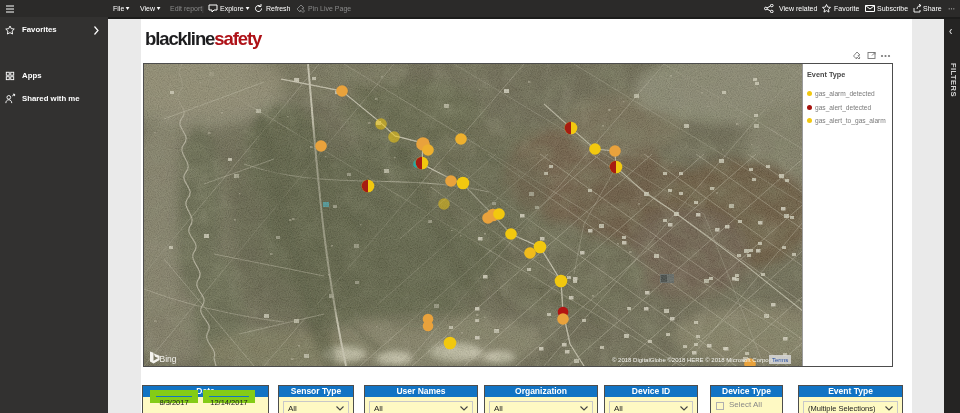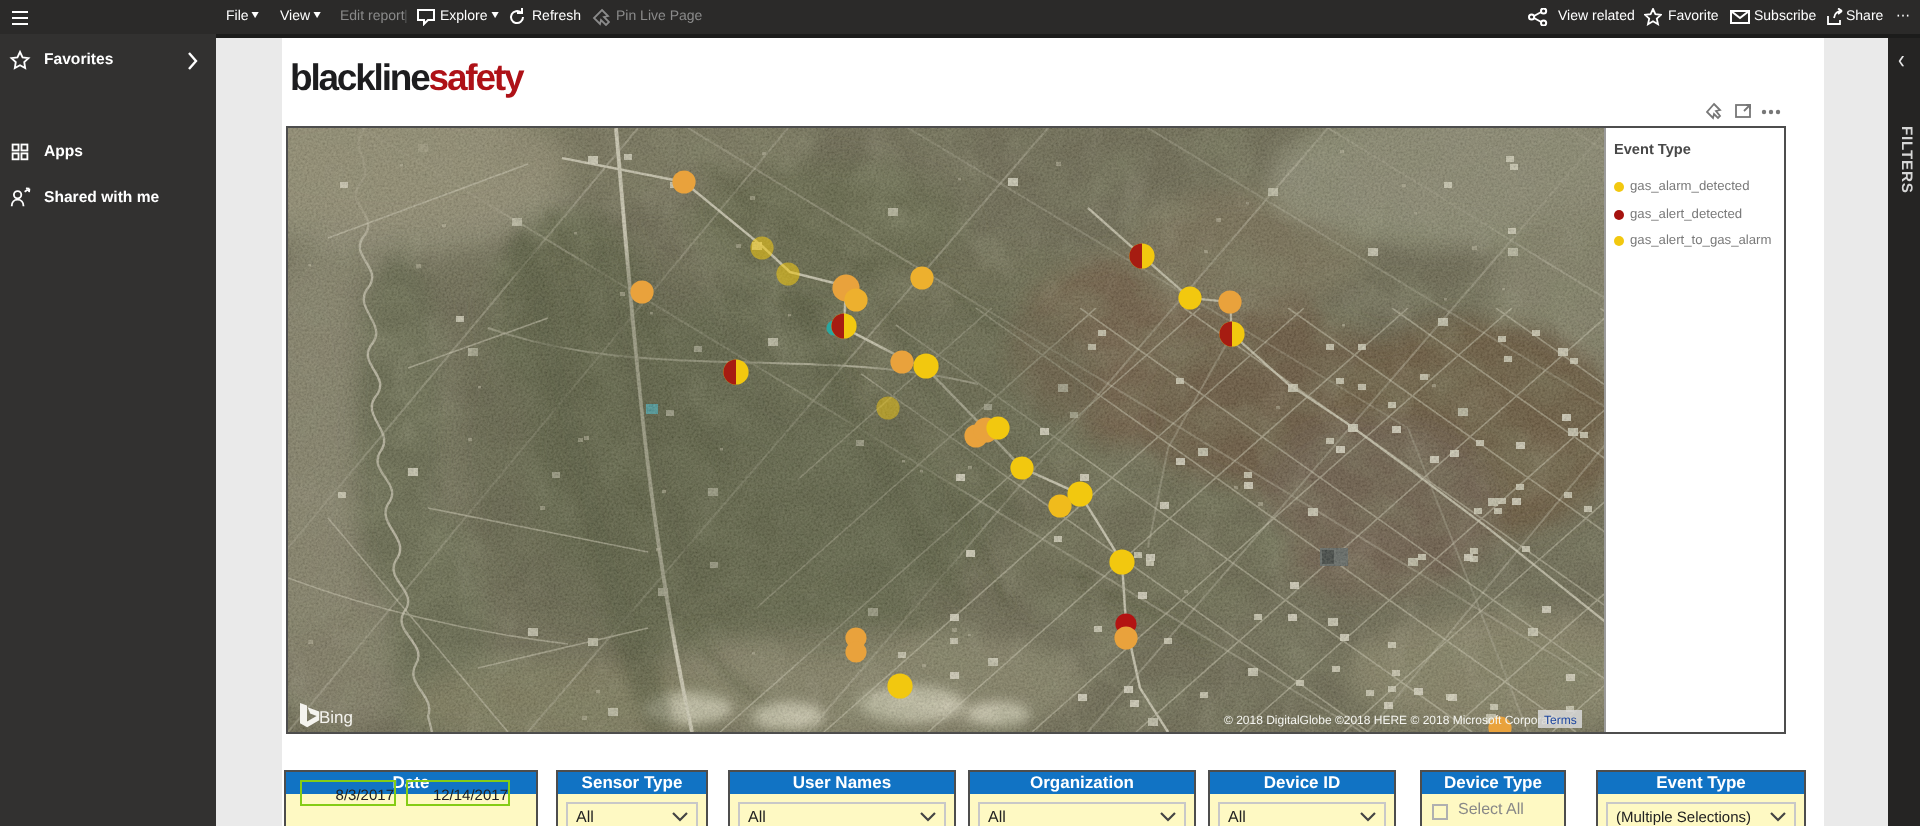--- a/index.html
+++ b/index.html
@@ -31,21 +31,21 @@
 .litem { position:absolute; left:4px; font-size:6.6px; color:#7a7a7a; white-space:nowrap; }
 .ldot { position:absolute; left:0px; top:1px; width:5px; height:5px; border-radius:50%; }
 .litem span { padding-left:8px; }
 
 #vicons { position:absolute; left:853px; top:51px; width:42px; height:10px; color:#777; z-index:7; }
 
 .slicer { position:absolute; top:385px; height:28px; background:#fef9c3; border:1px solid #4d4d4d; border-bottom:none; z-index:6; }
 .slicer .hd { position:absolute; left:0; top:0; width:100%; height:10.5px; background:#1173c4; color:#fff; font-size:8.5px; font-weight:700; text-align:center; line-height:10.5px; }
 .slicer .dd { position:absolute; left:4px; right:4px; top:15px; height:27px; border:1px solid #c8c8c8; font-size:8px; color:#222; line-height:13px; padding-left:4px; }
 .slicer .dd .vv { position:absolute; right:4px; top:4px; width:8px; height:5px; }
-.dbox { position:absolute; top:4px; height:13px; border:1px solid #84cc16; font-size:7.5px; color:#222; line-height:13px; text-align:right; }
+.dbox { position:absolute; top:4px; height:13px; border:6px solid #84cc16; font-size:7.5px; color:#222; line-height:13px; text-align:center; }
 </style>
 </head>
 <body>
 
 <div id="topbar">
   <svg class="abs" style="left:6px;top:5px" width="8" height="8" viewBox="0 0 8 8">
       <g stroke="#fff" stroke-width="1">
         <path d="M0 1h8M0 4h8M0 7h8"></path>
       </g>
     </svg>

